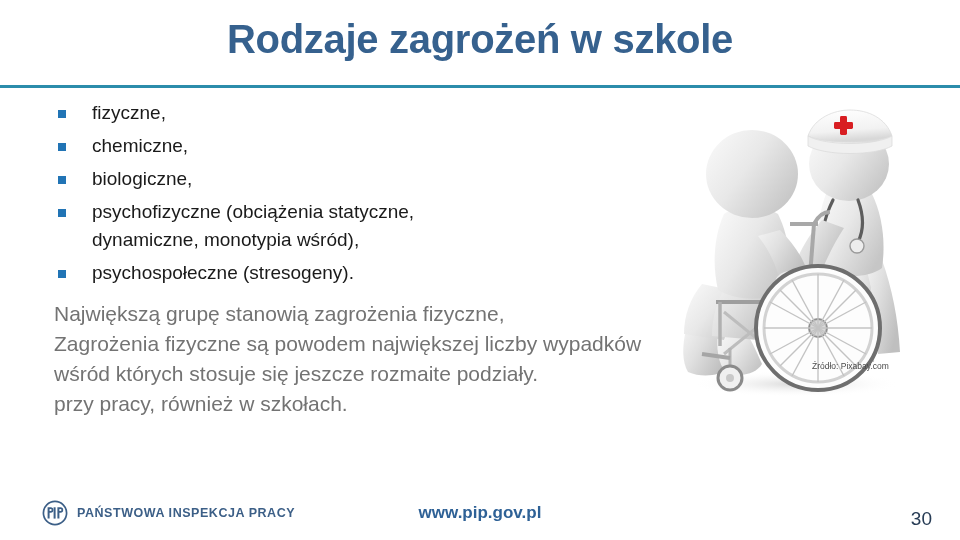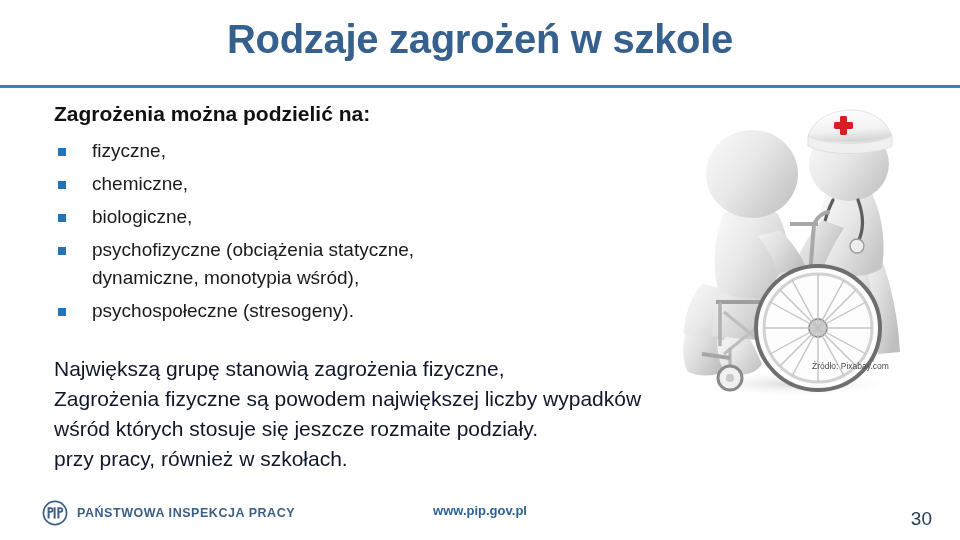--- a/index.html
+++ b/index.html
@@ -85,23 +85,23 @@
     width: 8px;
     height: 8px;
     background: #2174B5;
   }
 
   .bullet-line2 {
     display: block;
   }
 
   #summary-paragraph {
-    margin-top: 29px;
+    margin-top: 12px;
     font-size: 21px;
-    color: #0f172a;
+    color: #737373;
     line-height: 30px;
   }
   #summary-paragraph .para-line {
     display: block;
     white-space: nowrap;
   }
 
   
   #illustration {
     position: absolute;
@@ -138,21 +138,21 @@
     letter-spacing: 0.55px;
     white-space: nowrap;
   }
 
   #footer-url {
     position: absolute;
     left: 0;
     top: 503px;
     width: 960px;
     text-align: center;
-    font-size: 13px;
+    font-size: 17px;
     font-weight: bold;
     color: #2E6196;
     white-space: nowrap;
   }
 
   #page-number {
     position: absolute;
     right: 28px;
     top: 508px;
     font-size: 19px;
@@ -162,21 +162,20 @@
 </head>
 <body>
 
 <div id="slide">
 
   <div id="slide-title">Rodzaje zagrożeń w szkole</div>
   <div id="title-rule"></div>
 
   <div id="body-block">
 
-    <p id="intro-heading">Zagrożenia można podzielić na:</p>
 
     <ul id="hazard-list">
       <li>
         <span class="bullet-square"></span>
         <span>fizyczne,</span>
       </li>
       <li>
         <span class="bullet-square"></span>
         <span>chemiczne,</span>
       </li>

